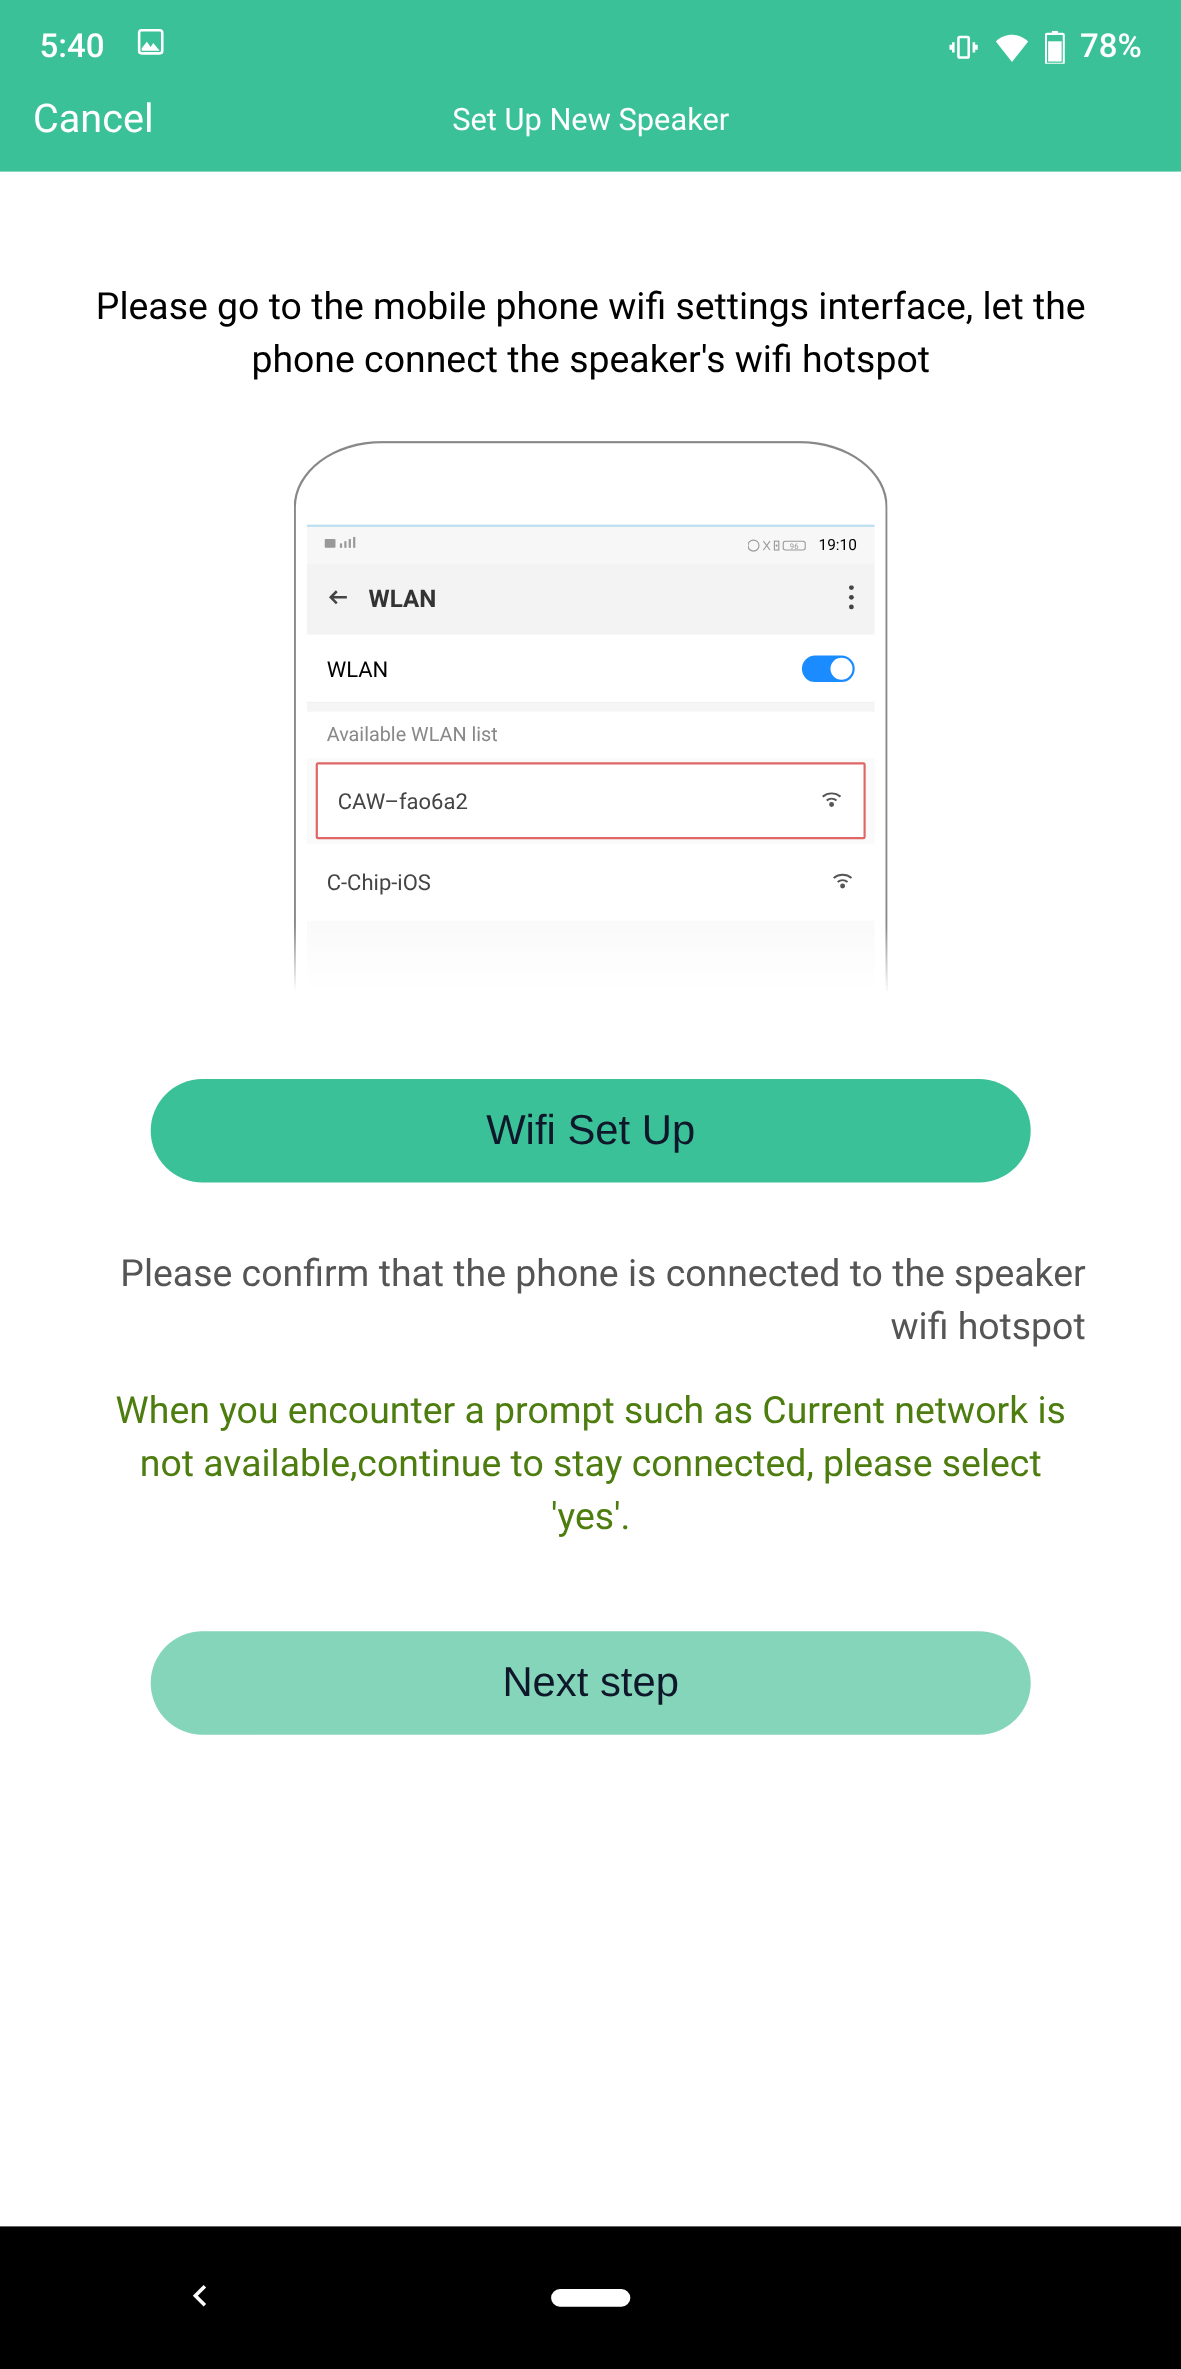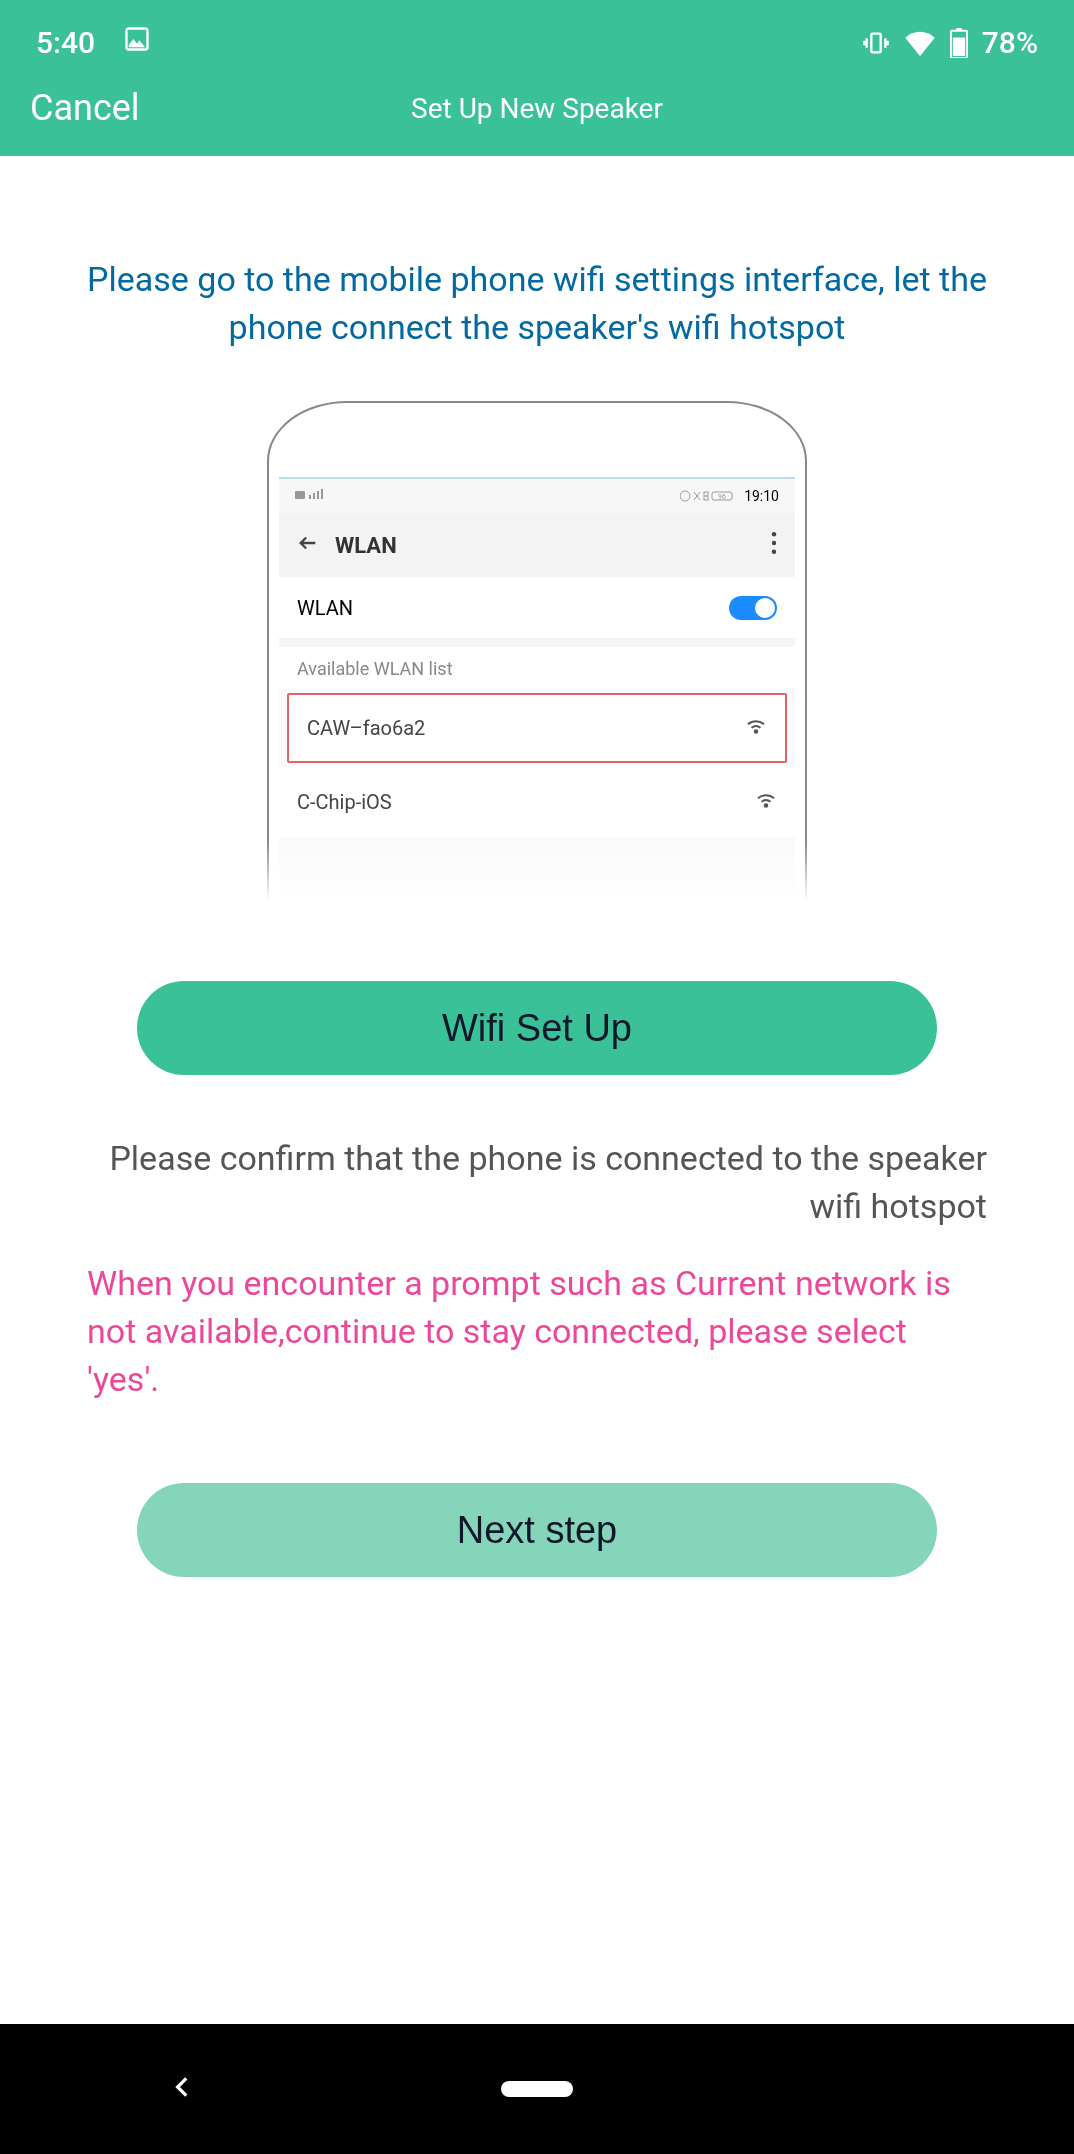--- a/index.html
+++ b/index.html
@@ -12,21 +12,21 @@
   .status-right { display: flex; align-items: center; gap: 14px; }
   .status-right svg { display: block; }
 
   
   .app-bar { height: 96px; background: #3bc197; color: #fff; display: flex; align-items: center; padding: 0 30px; position: relative; }
   .app-bar .cancel { font-size: 36px; font-weight: 400; }
   .app-bar .title { position: absolute; left: 0; right: 0; text-align: center; font-size: 28px; font-weight: 400; pointer-events: none; }
 
   .content { flex: 1; background: #fff; padding: 100px 40px 40px 40px; display: flex; flex-direction: column; align-items: center; }
 
-  .instruction1 { color: #0369a1; font-size: 34px; text-align: center; line-height: 1.4; max-width: 900px; }
+  .instruction1 { color: #000000; font-size: 34px; text-align: center; line-height: 1.4; max-width: 900px; }
 
   
   .phone-illustration { margin-top: 50px; width: 540px; height: 500px; position: relative; }
   .phone-body { width: 540px; height: 500px; border: 2px solid #888; border-bottom: none; border-radius: 80px 80px 0 0 / 60px 60px 0 0; background: #fff; overflow: hidden; position: relative; }
   .phone-inner { position: absolute; top: 74px; left: 10px; right: 10px; bottom: 0; background: #fafafa; }
   .p-status { height: 36px; background: #f7f7f7; border-top: 2px solid #bcdff0; display: flex; justify-content: space-between; align-items: center; padding: 0 16px; font-size: 14px; color: #000000; }
   .p-header { height: 64px; background: #f3f3f3; display: flex; align-items: center; justify-content: space-between; padding: 0 18px; }
   .p-header-left { display: flex; align-items: center; gap: 16px; }
   .p-wlan-title { font-size: 22px; font-weight: 700; color: #333; }
   .p-row { height: 62px; background: #fff; display: flex; align-items: center; justify-content: space-between; padding: 0 18px; font-size: 20px; border-bottom: 1px solid #eee; }
@@ -35,21 +35,21 @@
   .p-wifi-highlight { border: 2px solid #e06666; margin: 4px 8px; border-radius: 2px; }
   .toggle { width: 48px; height: 24px; background: #1a8cff; border-radius: 12px; position: relative; }
   .toggle::after { content: ''; position: absolute; right: 2px; top: 2px; width: 20px; height: 20px; background: #fff; border-radius: 50%; }
   .fade { position: absolute; bottom: 0; left: 0; right: 0; height: 60px; background: linear-gradient(to bottom, rgba(255,255,255,0), #fff); }
 
   .btn { width: 800px; height: 94px; border-radius: 50px; display: flex; align-items: center; justify-content: center; font-size: 38px; font-weight: 500; color: #0f172a; cursor: pointer; border: none; }
   .btn-primary { background: #3bc197; margin-top: 80px; }
   .btn-secondary { background: #84d5b9; margin-top: 80px; }
 
   .instruction2 { color: #555; font-size: 34px; text-align: right; line-height: 1.4; margin-top: 60px; max-width: 900px; }
-  .warning { color: #ec4899; font-size: 34px; line-height: 1.4; margin-top: 30px; max-width: 900px; }
+  .warning { color: #4d7c0f; font-size: 34px; text-align: center; line-height: 1.4; margin-top: 30px; max-width: 900px; }
 
   
   .nav-bar { height: 130px; background: #000; display: flex; align-items: center; justify-content: center; position: relative; }
   .nav-back { position: absolute; left: 170px; color: #fff; }
   .nav-home { width: 72px; height: 16px; background: #fff; border-radius: 10px; }
 </style>
 </head>
 <body>
 
 <div class="screen">

